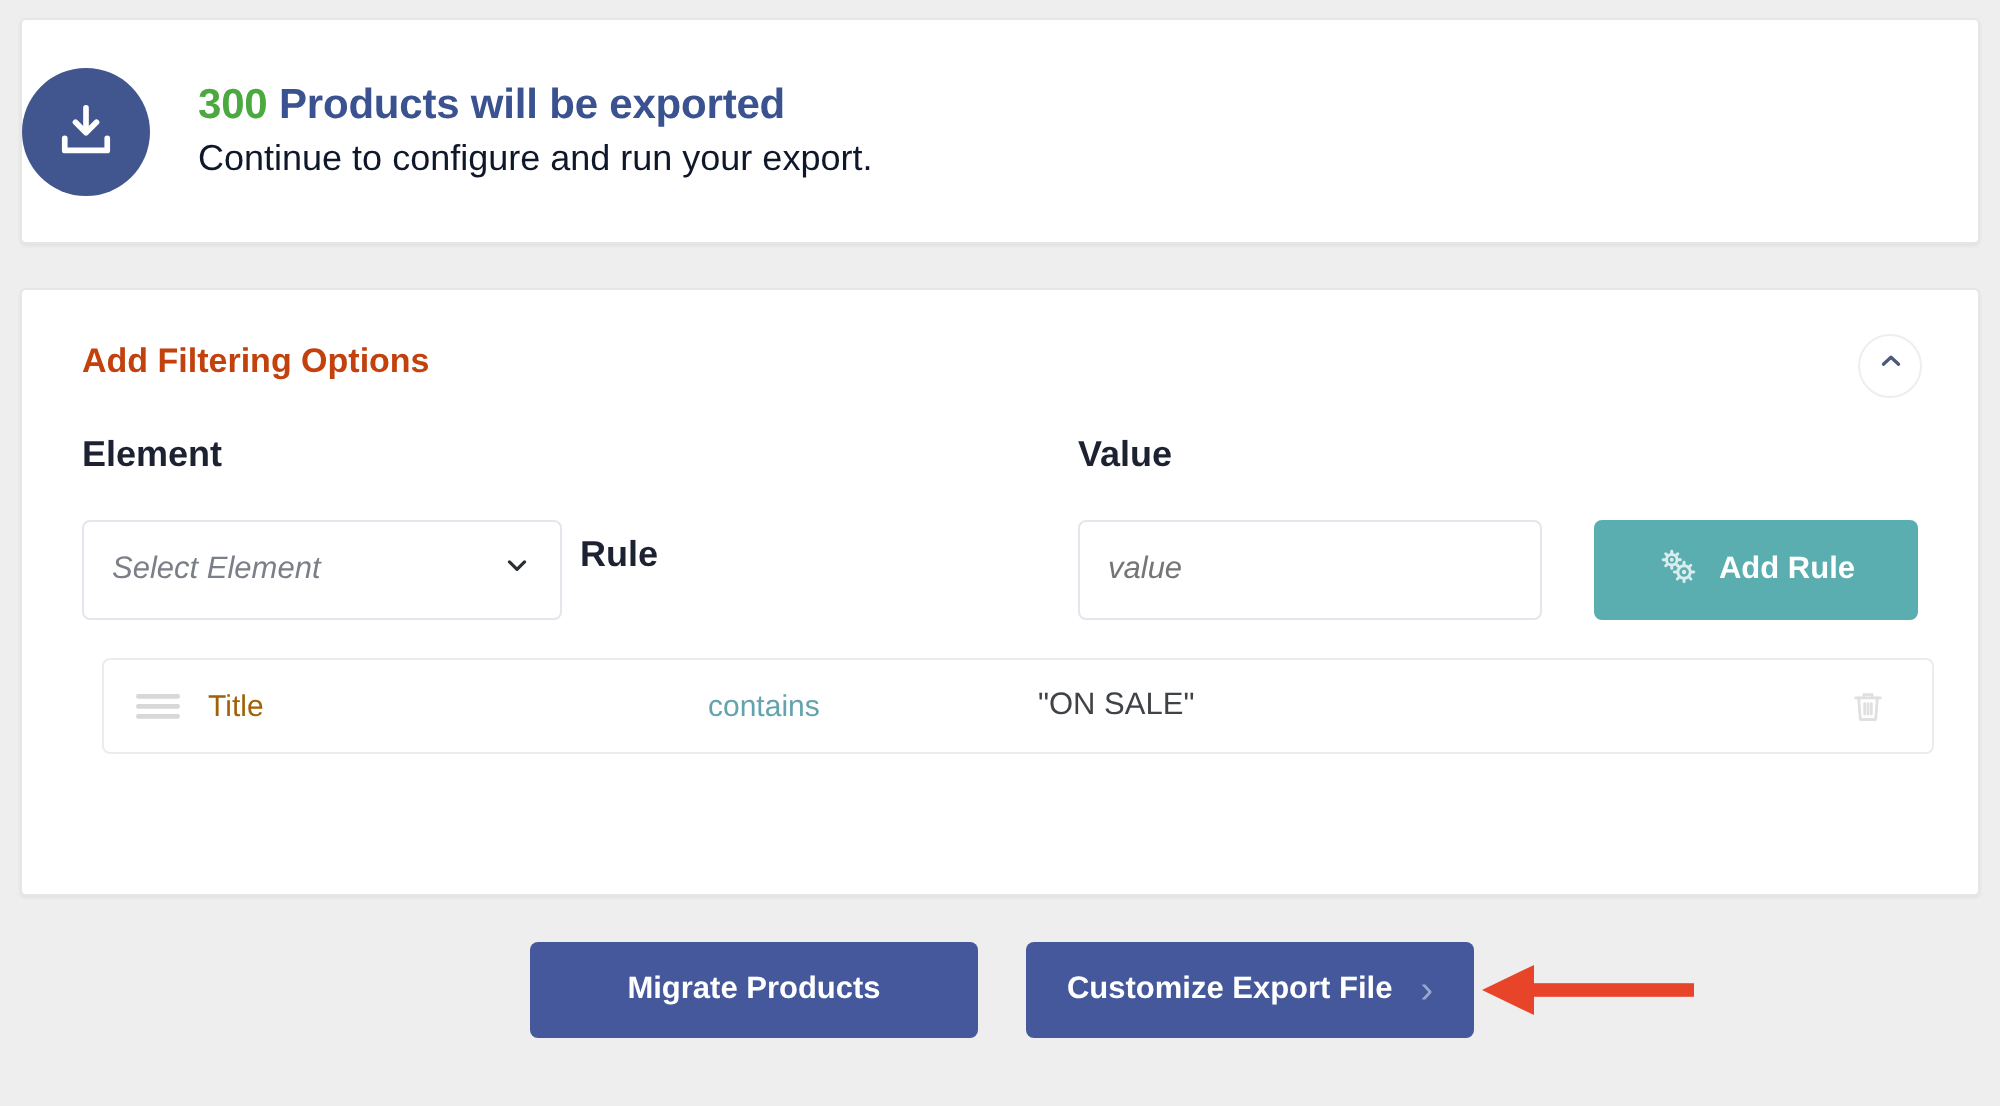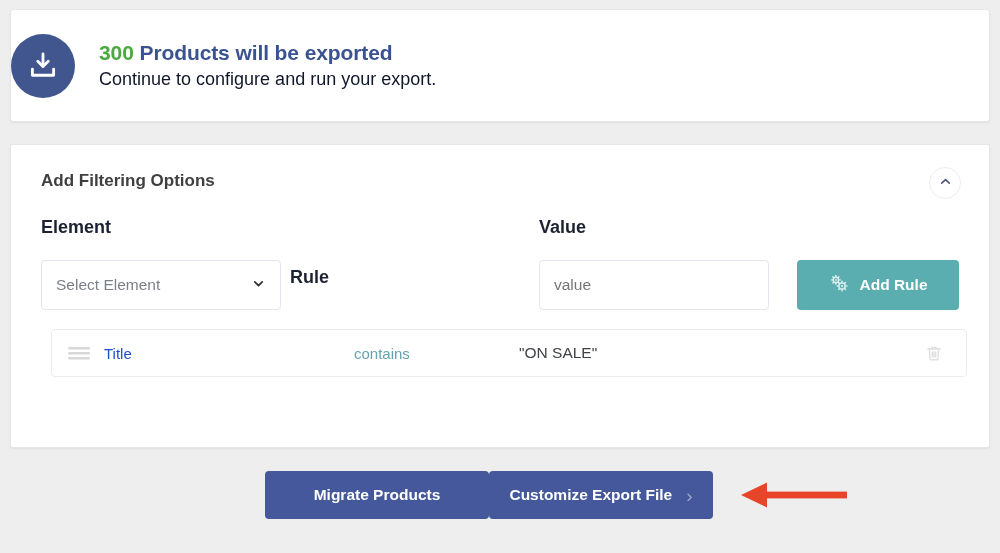--- a/index.html
+++ b/index.html
@@ -74,21 +74,21 @@
     top: 144px;
     width: 978px;
     height: 302px;
   }
   .filter-title {
     position: absolute;
     left: 30px;
     top: 26px;
     font-size: 17px;
     font-weight: bold;
-    color: #404040;
+    color: #c2410c;
   }
   .collapse-btn {
     position: absolute;
     right: 28px;
     top: 22px;
     width: 30px;
     height: 30px;
     border-radius: 50%;
     border: 1px solid #eceef2;
     background: #fff;
@@ -121,20 +121,21 @@
     height: 50px;
     border: 1px solid #e3e6ec;
     border-radius: 4px;
     background: #ffffff;
     font-size: 15.5px;
     color: #7a7f88;
     display: flex;
     align-items: center;
     padding: 0 14px;
     font-family: "Liberation Sans", sans-serif;
+    font-style: italic;
   }
   .fake-select { cursor: pointer; justify-content: space-between; }
   #element-group { width: 240px; }
   #rule-group  { width: 240px; margin-left: 9px; }
   #value-group { width: 246px; margin-left: 9px; }
 
   .add-rule-btn {
     margin-left: 12px;
     width: 162px;
     height: 50px;
@@ -167,21 +168,21 @@
     background: #fff;
     display: flex;
     align-items: center;
     padding: 0 16px;
     position: relative;
   }
   .rule-handle { flex: none; cursor: grab; display: flex; }
   .rule-element {
     margin-left: 14px;
     font-size: 15px;
-    color: #1d4ed8;
+    color: #a16207;
     width: 250px;
   }
   .rule-condition {
     font-size: 15px;
     color: #63a3ad;
     width: 165px;
   }
   .rule-value {
     font-size: 15.5px;
     color: #3f4246;
@@ -193,20 +194,21 @@
     display: flex;
     margin-right: 6px;
   }
 
   
   .footer-actions {
     position: absolute;
     left: 265px;
     top: 471px;
     display: flex;
+    gap: 24px;
   }
   .primary-btn {
     width: 224px;
     height: 48px;
     background: #44589b;
     border: none;
     border-radius: 4px;
     color: #ffffff;
     font-size: 15.5px;
     font-weight: bold;

